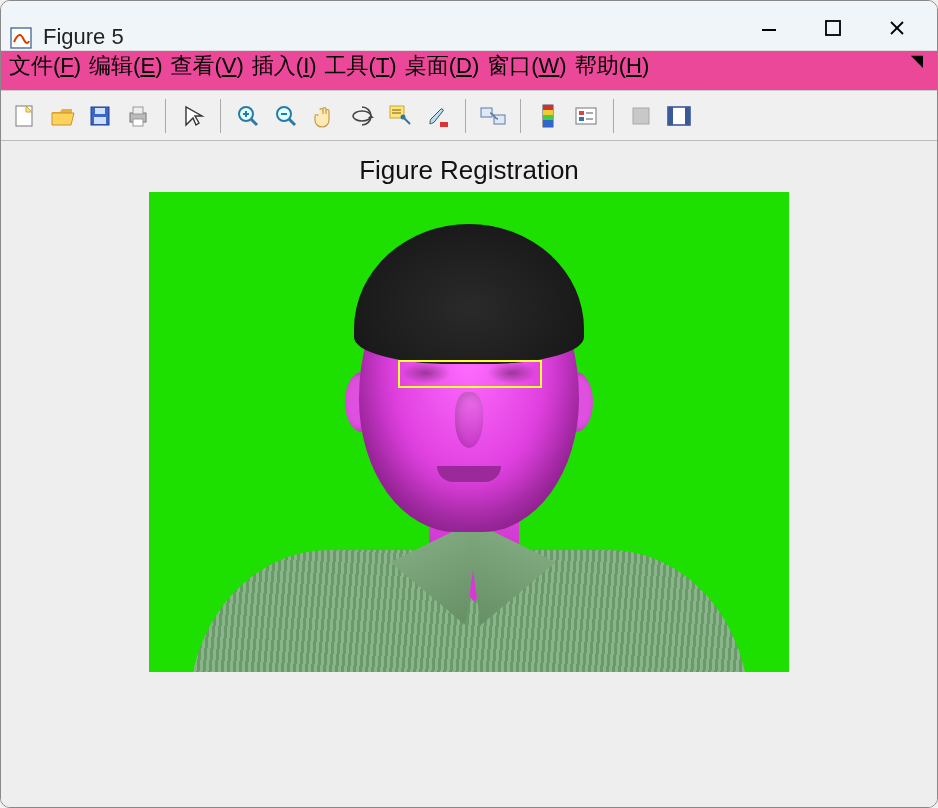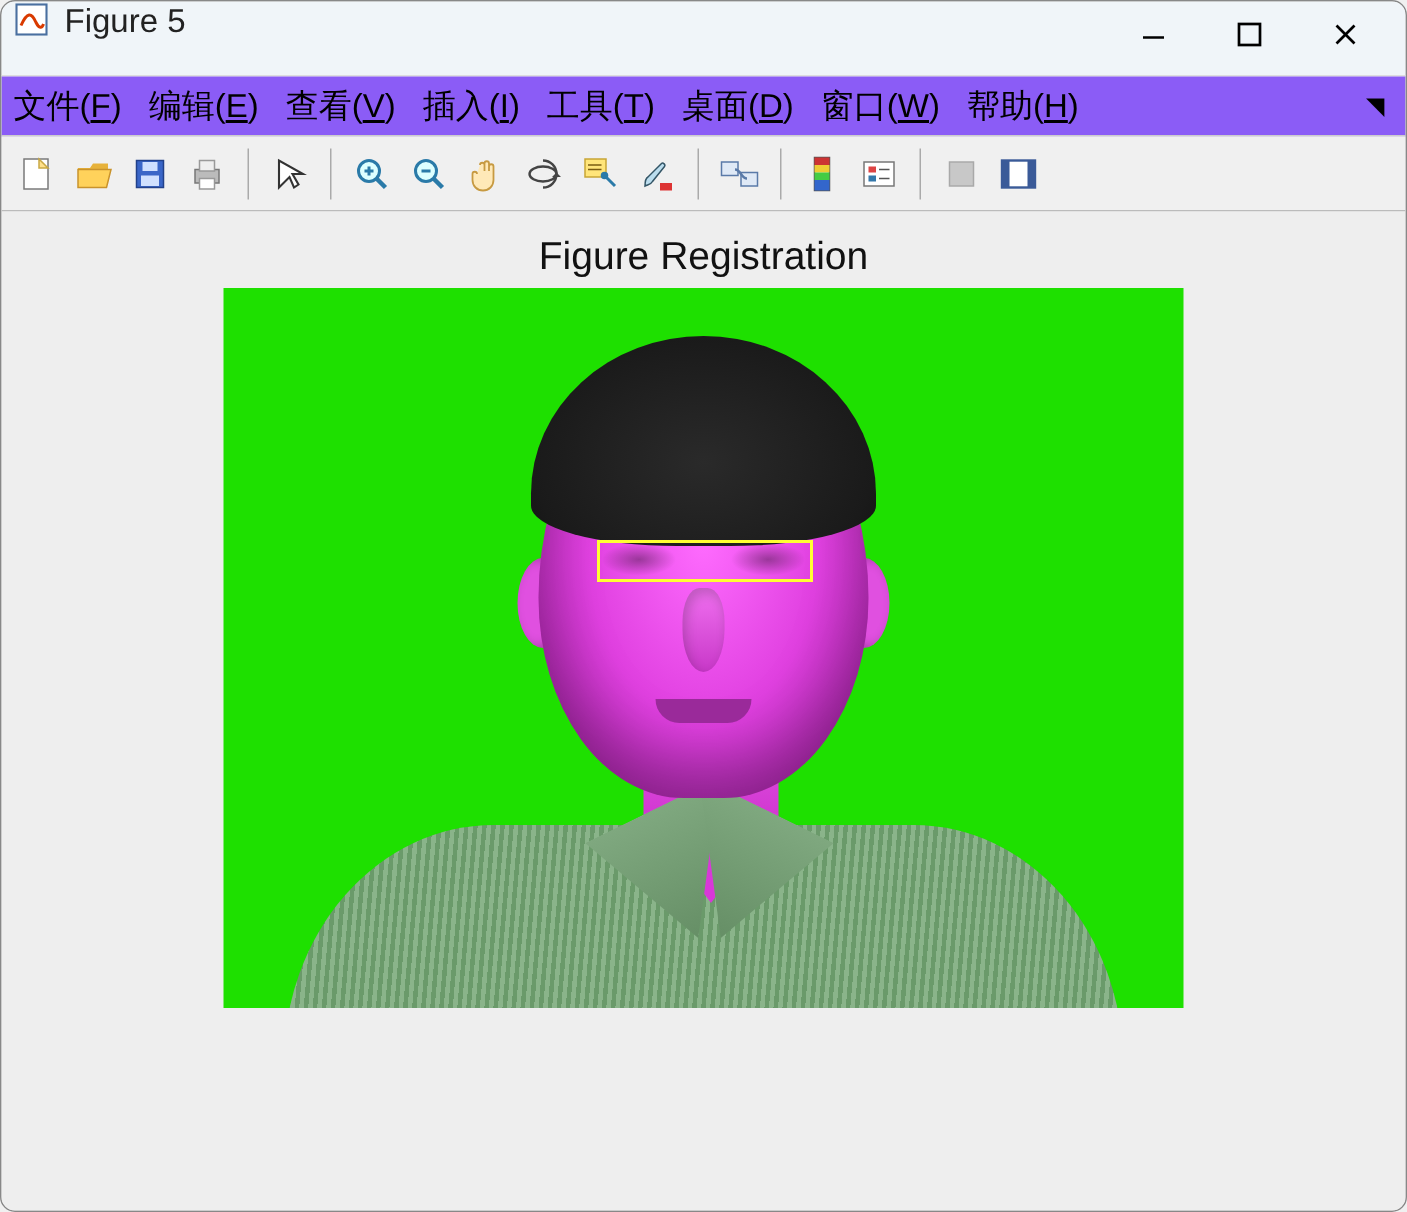--- a/index.html
+++ b/index.html
@@ -16,21 +16,21 @@
       background: #f8f8f8;
       border: 1px solid #888;
       border-radius: 10px;
       overflow: hidden;
       display: flex;
       flex-direction: column;
     }
     .titlebar {
       height: 50px;
       display: flex;
-      align-items: flex-start;
+      align-items: flex-end;
       padding: 0 8px;
       background: #f0f5f9;
       border-bottom: 1px solid #ddd;
     }
     .titlebar .app-icon {
       width: 24px;
       height: 24px;
       margin-right: 10px;
       display:flex;align-items:center;justify-content:center;
     }
@@ -43,26 +43,25 @@
     .titlebar .winbtn {
       width: 64px;
       height: 44px;
       display: flex;
       align-items: center;
       justify-content: center;
       font-size: 16px;
     }
     .menubar {
       height: 40px;
-      background: #8b5cf6;
-      display: flex;
-      align-items: center;
+      background: #ec4899;
+      display: flex;
       padding: 0 8px;
       border-bottom: 1px solid #ccc;
-      gap: 18px;
+      gap: 8px;
       font-size: 22px;
       color: #000;
     }
     .menubar .menu-item { white-space: nowrap; }
     .menubar .menu-item .ul { text-decoration: underline; }
     .menubar .dock-arrow {
       margin-left: auto;
       font-size: 16px;
       color:#000;
       padding-right:6px;

